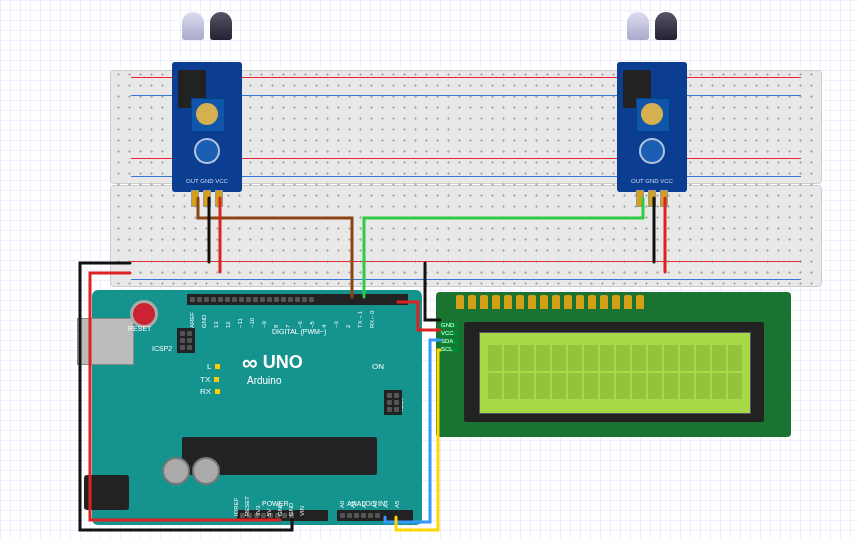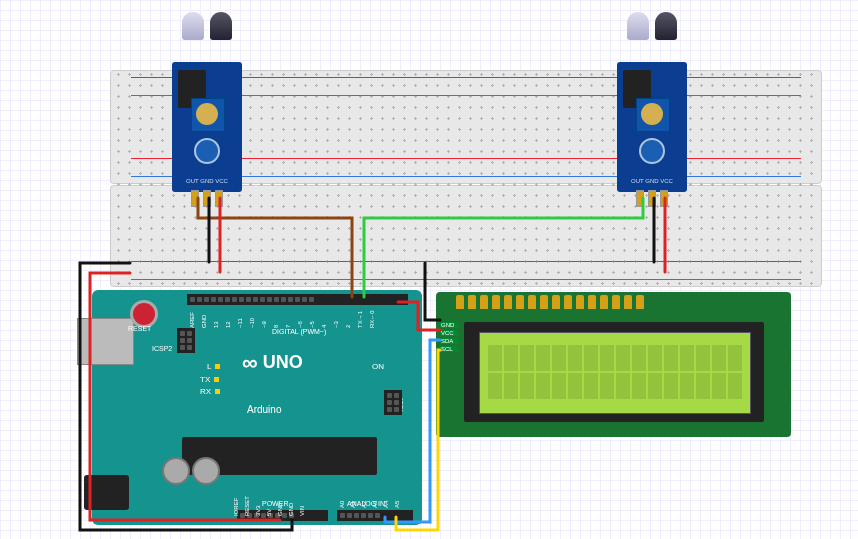--- a/index.html
+++ b/index.html
@@ -34,21 +34,21 @@
   .arduino { position: absolute; width: 330px; height: 235px; background: #14938f; border-radius: 6px; }
   .ard-usb { position: absolute; top: 28px; left: -15px; width: 55px; height: 45px; background: #bbb; border: 1px solid #888; }
   .ard-jack { position: absolute; bottom: 15px; left: -8px; width: 45px; height: 35px; background: #222; border-radius: 3px; }
   .ard-reset { position: absolute; top: 10px; left: 38px; width: 22px; height: 22px; background: #c23; border-radius: 50%; border: 3px solid #aaa; }
   .ard-header { position: absolute; background: #222; display:flex; gap:2px; padding:3px; }
   .ard-header.vertical { flex-direction:column; }
   .ard-hole { width:5px; height:5px; background:#555; border-radius:1px; }
   .ard-chip { position: absolute; bottom: 50px; left: 90px; width: 195px; height: 38px; background: #222; border-radius: 2px; }
   .ard-logo { position: absolute; top: 60px; left: 150px; color: #fff; font-size: 18px; font-weight: bold; }
   .ard-infinity { display:inline-block; font-size:22px; vertical-align:middle; }
-  .ard-sublogo { position: absolute; top: 85px; left: 155px; color: #fff; font-size: 10px; margin-top: 29px; }
+  .ard-sublogo { position: absolute; top: 85px; left: 155px; color: #fff; font-size: 10px; }
   .ard-pinlabel { position: absolute; font-size: 6px; color: #fff; transform-origin: left; }
   .ard-rotate { transform: rotate(-90deg); }
   .ard-section { position: absolute; font-size: 7px; color: #fff; }
   .ard-cap { position:absolute; width:24px; height:24px; background:#aaa; border-radius:50%; border:2px solid #777; }
   .ard-txrx { position:absolute; font-size:8px; color:#fff; }
   .ard-led-dot { width:5px; height:5px; background:#fc0; display:inline-block; margin-left:4px; }
 
   
   .lcd-board { position: absolute; width: 355px; height: 145px; background: #1a7431; border-radius: 4px; }
   .lcd-screen { position: absolute; top: 30px; left: 28px; width: 300px; height: 100px; background: #222; border-radius: 2px; }

